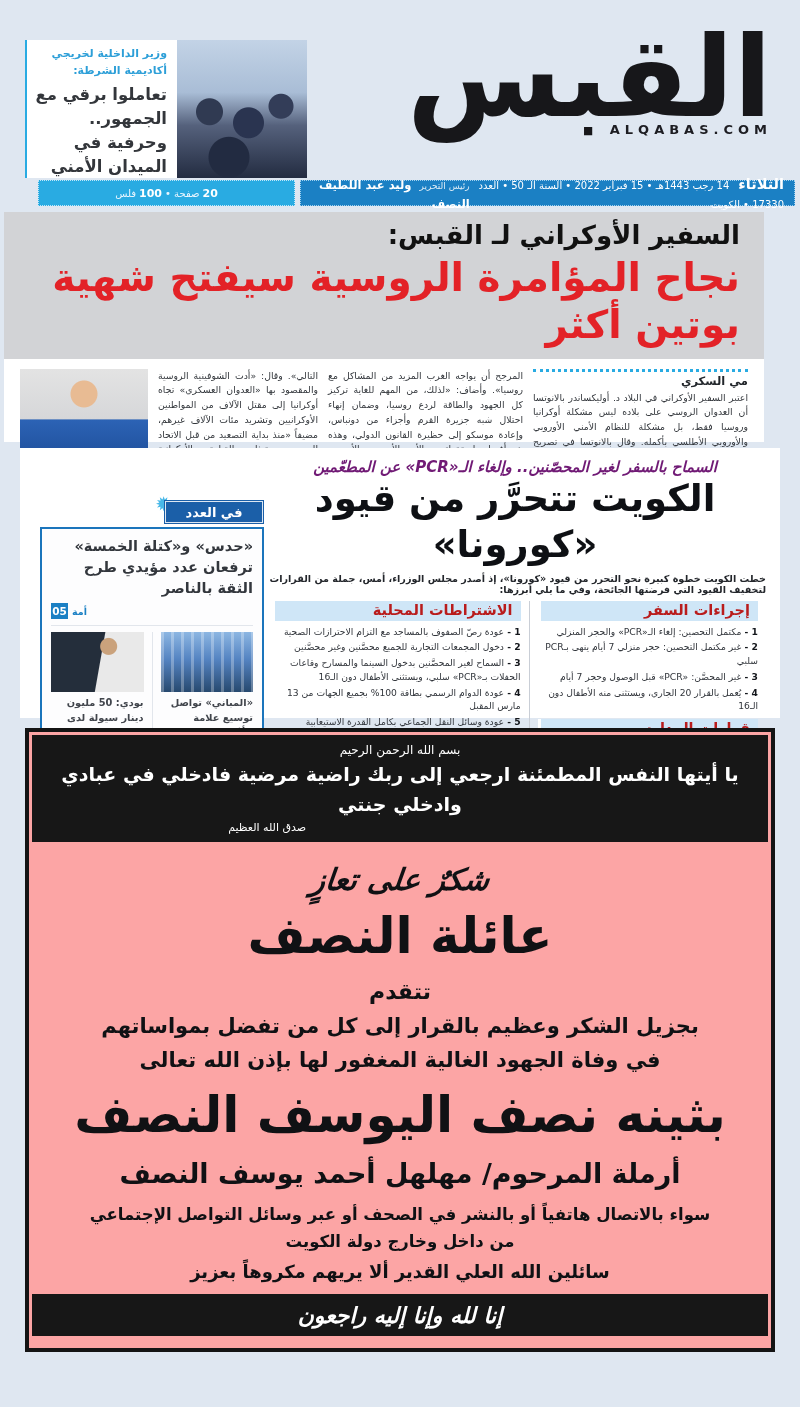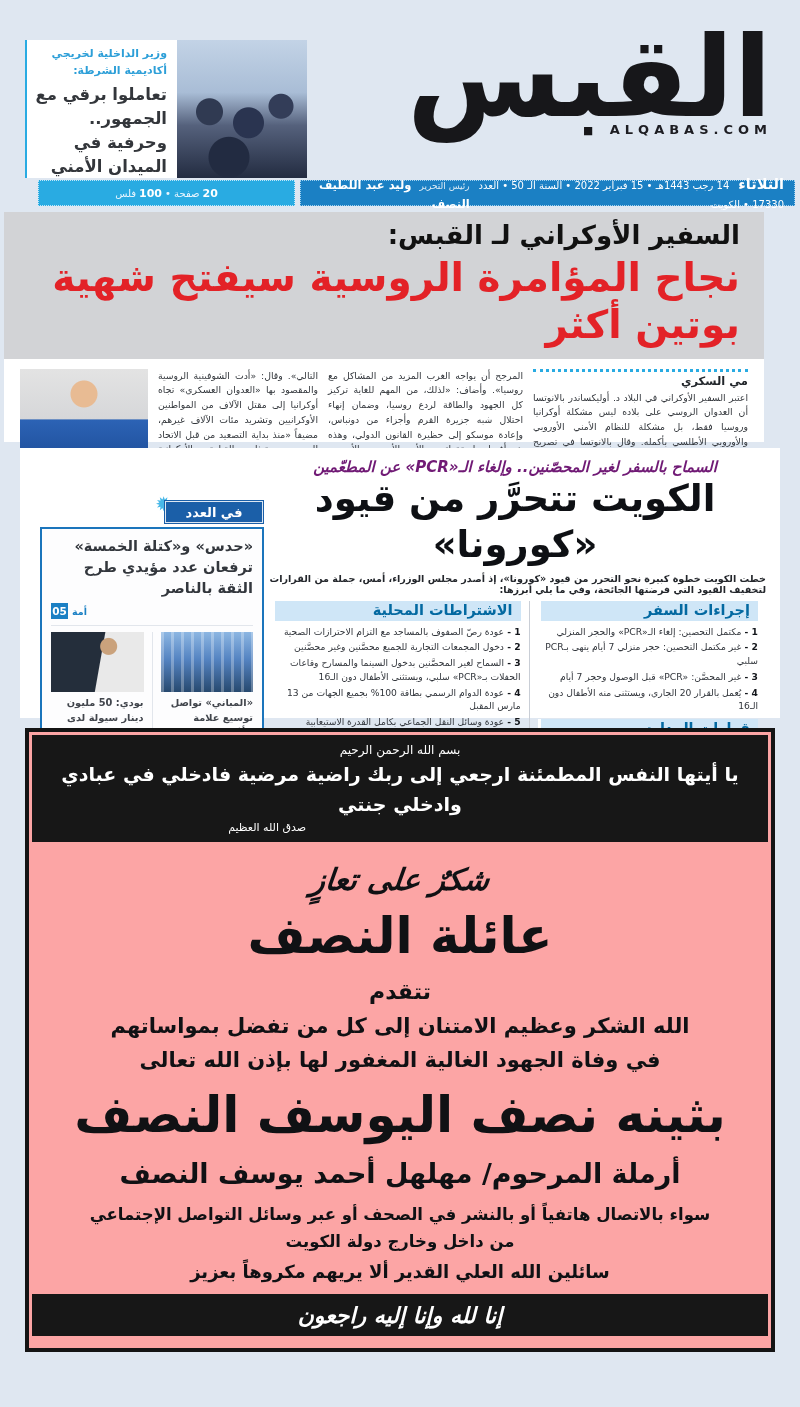--- a/index.html
+++ b/index.html
@@ -56,21 +56,21 @@
   
   .covidcard{position:absolute;top:448px;left:20px;width:760px;height:270px;background:#fff;}
   .covidinner{margin-right:8px;margin-left:238px;text-align:center;}
   .covid-kick{font-size:15px;font-weight:bold;color:#701a75;padding-top:10px;line-height:1.2;font-style:italic;}
   .covid-head{font-size:37px;font-weight:bold;color:#0e1014;line-height:1.25;letter-spacing:-1px;}
   .covid-intro{font-size:9.6px;font-weight:bold;color:#23262b;text-align:right;margin:4px 6px 6px;}
   .lists{display:flex;gap:0;padding:0 6px;text-align:right;}
   .listcol{padding:0 8px;}
   .listcol.travel{width:47%;border-left:1px solid #c9ced6;}
   .listcol.local{width:53%;}
-  .chip{background:#cfe6f7;color:#0369a1;font-weight:bold;font-size:14.5px;padding:1px 8px 3px;margin-bottom:4px;border-left:3px solid #fff;}
+  .chip{background:#cfe6f7;color:#b91c1c;font-weight:bold;font-size:14.5px;padding:1px 8px 3px;margin-bottom:4px;border-left:3px solid #fff;}
   ul.items{list-style:none;margin:0 0 6px;padding:0;}
   ul.items li{font-size:9.2px;line-height:1.5;color:#30343a;margin-bottom:2px;}
   ul.items .num{font-weight:bold;color:#14171c;}
   ul.items .num::after{content:" - ";}
   .endref{float:left;font-size:9.5px;font-weight:bold;color:#111;}
   .endref .sec{color:#1b80c4;}
   
   .sidebar{position:absolute;top:452px;left:40px;width:224px;height:262px;margin-top:48px;}
   .sb-head{position:relative;height:26px;}
   .sb-head .bar{position:absolute;right:0;top:0;width:100px;height:24px;background:#1b5fa8;color:#fff;font-size:13px;font-weight:bold;display:flex;align-items:center;justify-content:center;box-shadow:inset 0 0 0 1px #1b5fa8, inset 0 0 0 2px rgba(255,255,255,.85);}
@@ -243,21 +243,21 @@
 <div class="obit">
   <div class="band top">
     <div class="bismillah">بسم الله الرحمن الرحيم</div>
     <div class="verse">يا أيتها النفس المطمئنة ارجعي إلى ربك راضية مرضية فادخلي في عبادي وادخلي جنتي</div>
     <div class="sadaqa">صدق الله العظيم</div>
   </div>
   <div class="obit-body">
     <div class="shukr">شكرٌ على تعازٍ</div>
     <div class="family">عائلة النصف</div>
     <div class="tqdm">تتقدم</div>
-    <div class="l2">الله الشكر وعظيم الامتنان إلى كل من تفضل بمواساتهم</div>
+    <div class="l2">بجزيل الشكر وعظيم بالقرار إلى كل من تفضل بمواساتهم</div>
     <div class="l3">في وفاة الجهود الغالية المغفور لها بإذن الله تعالى</div>
     <div class="deceased">بثينه نصف اليوسف النصف</div>
     <div class="widow">أرملة المرحوم/ مهلهل أحمد يوسف النصف</div>
     <div class="n1">سواء بالاتصال هاتفياً أو بالنشر في الصحف أو عبر وسائل التواصل الإجتماعي</div>
     <div class="n2">من داخل وخارج دولة الكويت</div>
     <div class="n3">سائلين الله العلي القدير ألا يريهم مكروهاً بعزيز</div>
   </div>
   <div class="band bottom">إنا لله وإنا إليه راجعون</div>
 </div>
 

